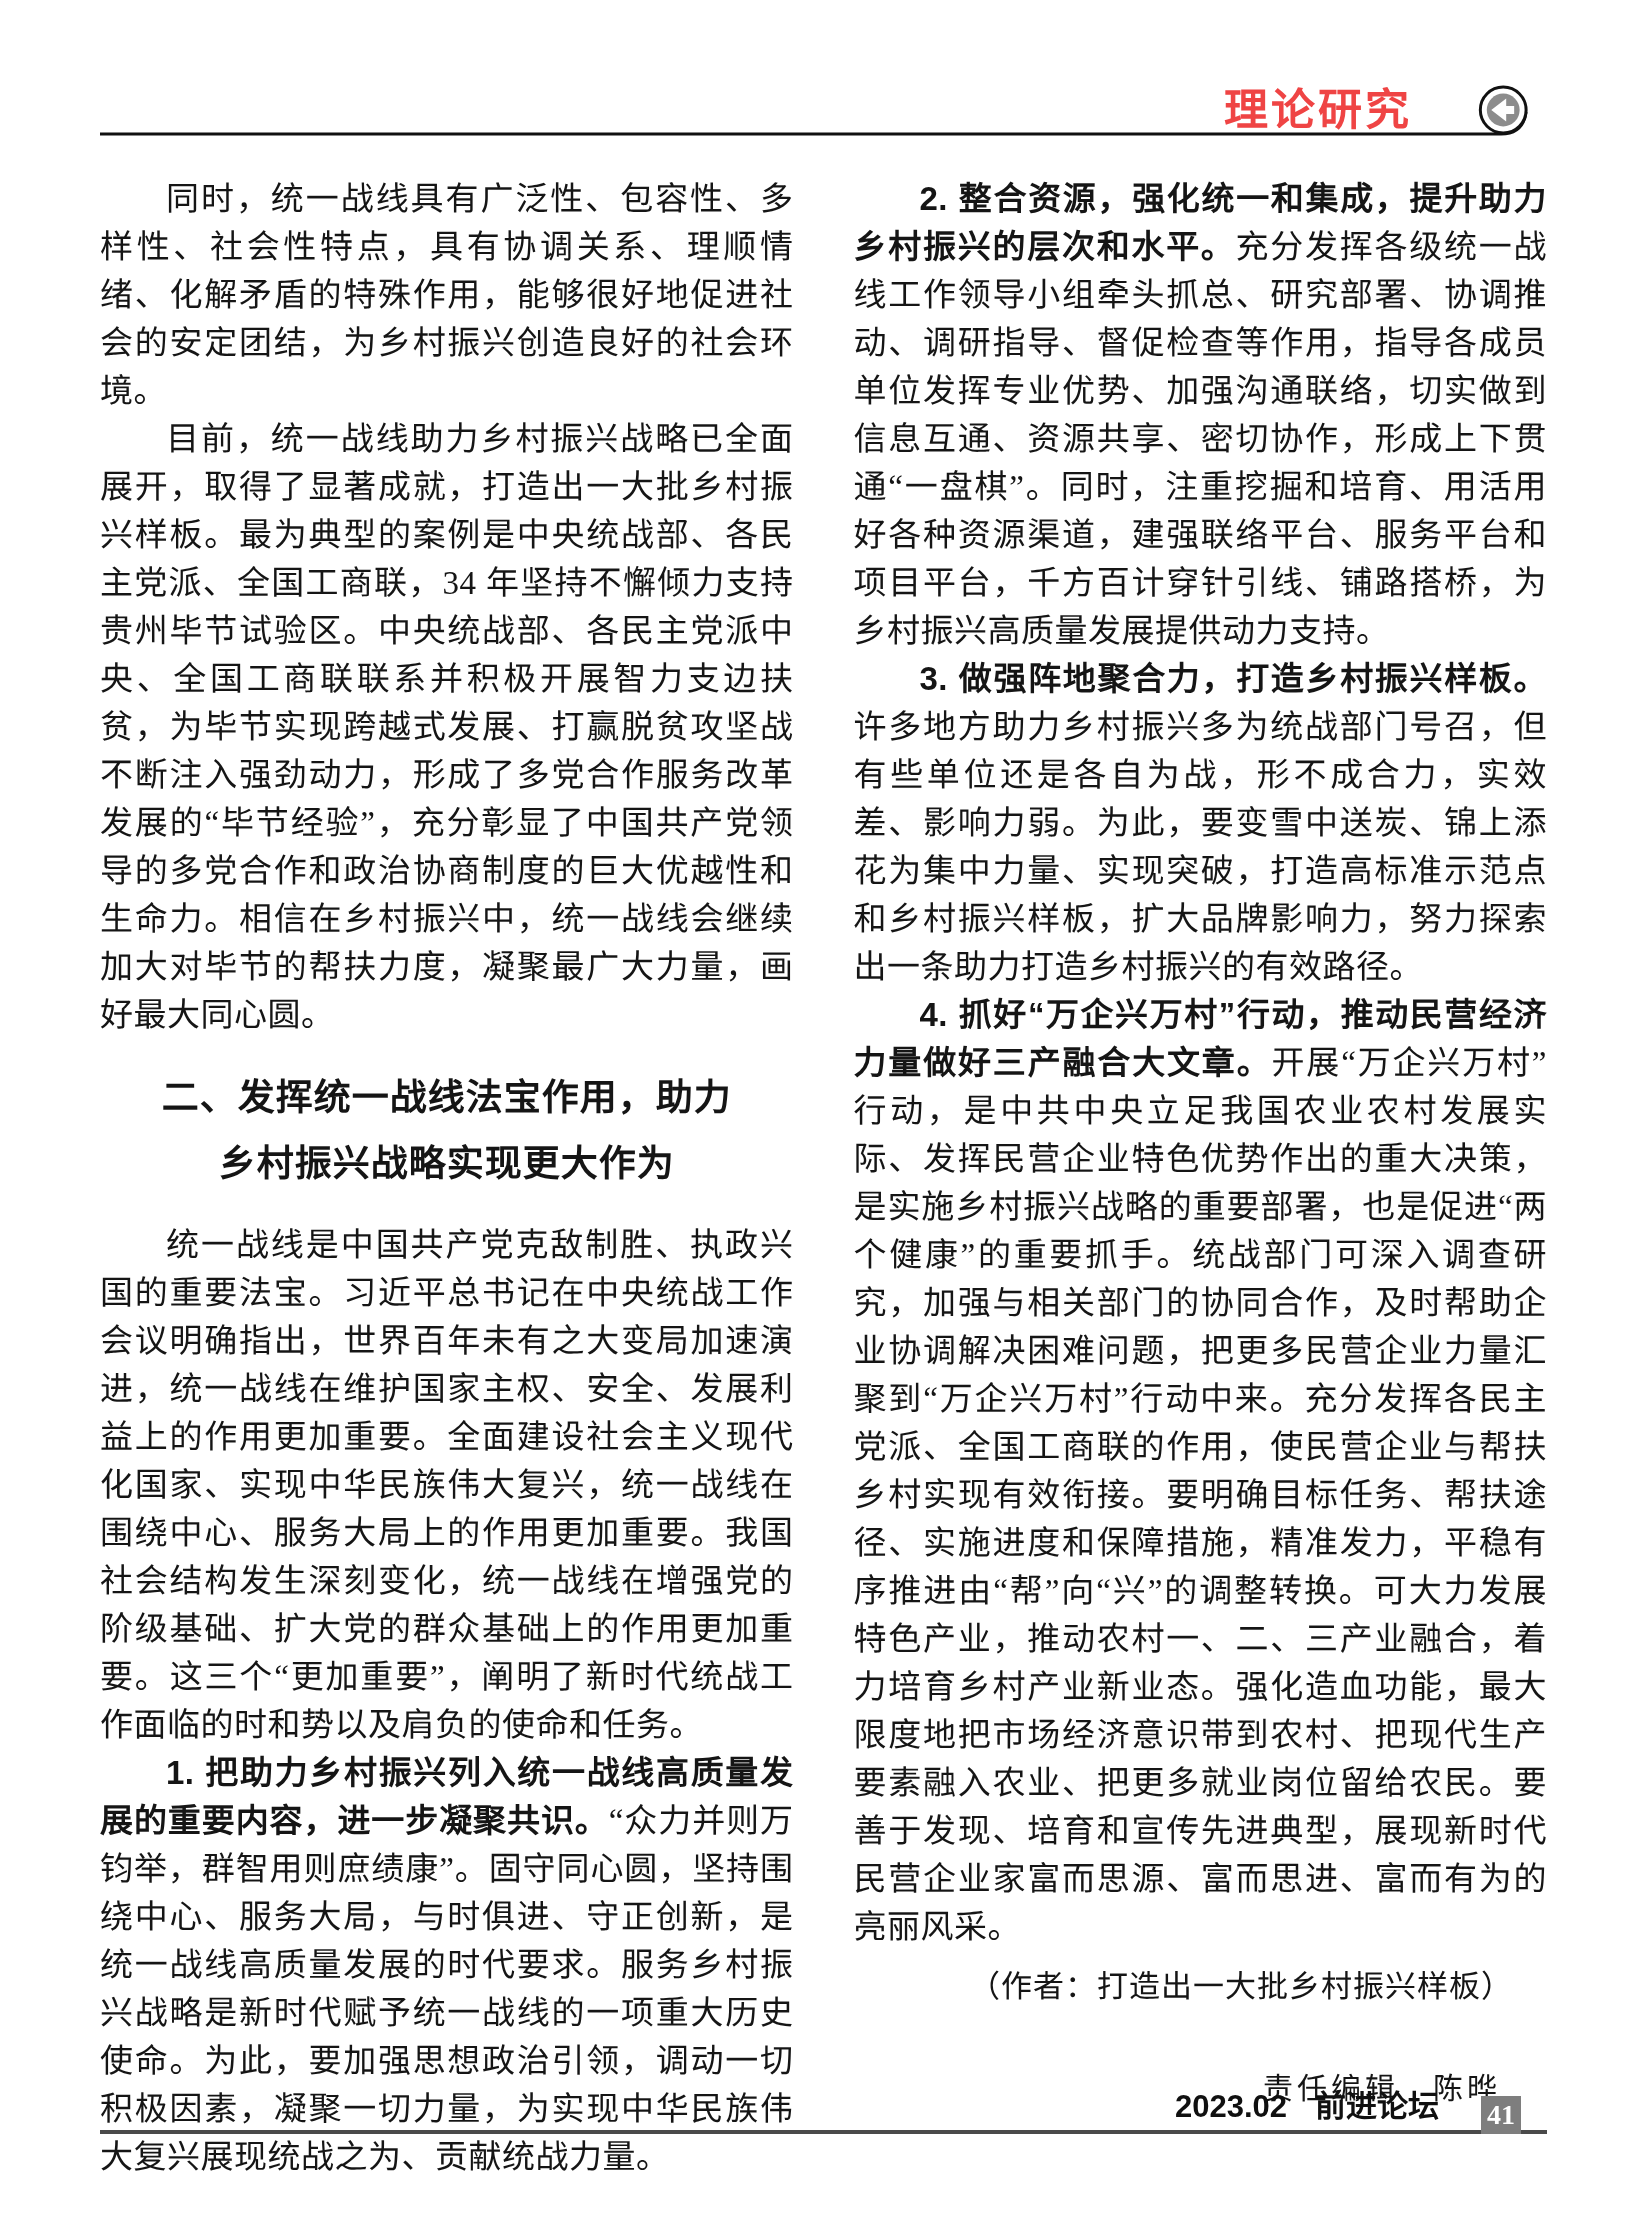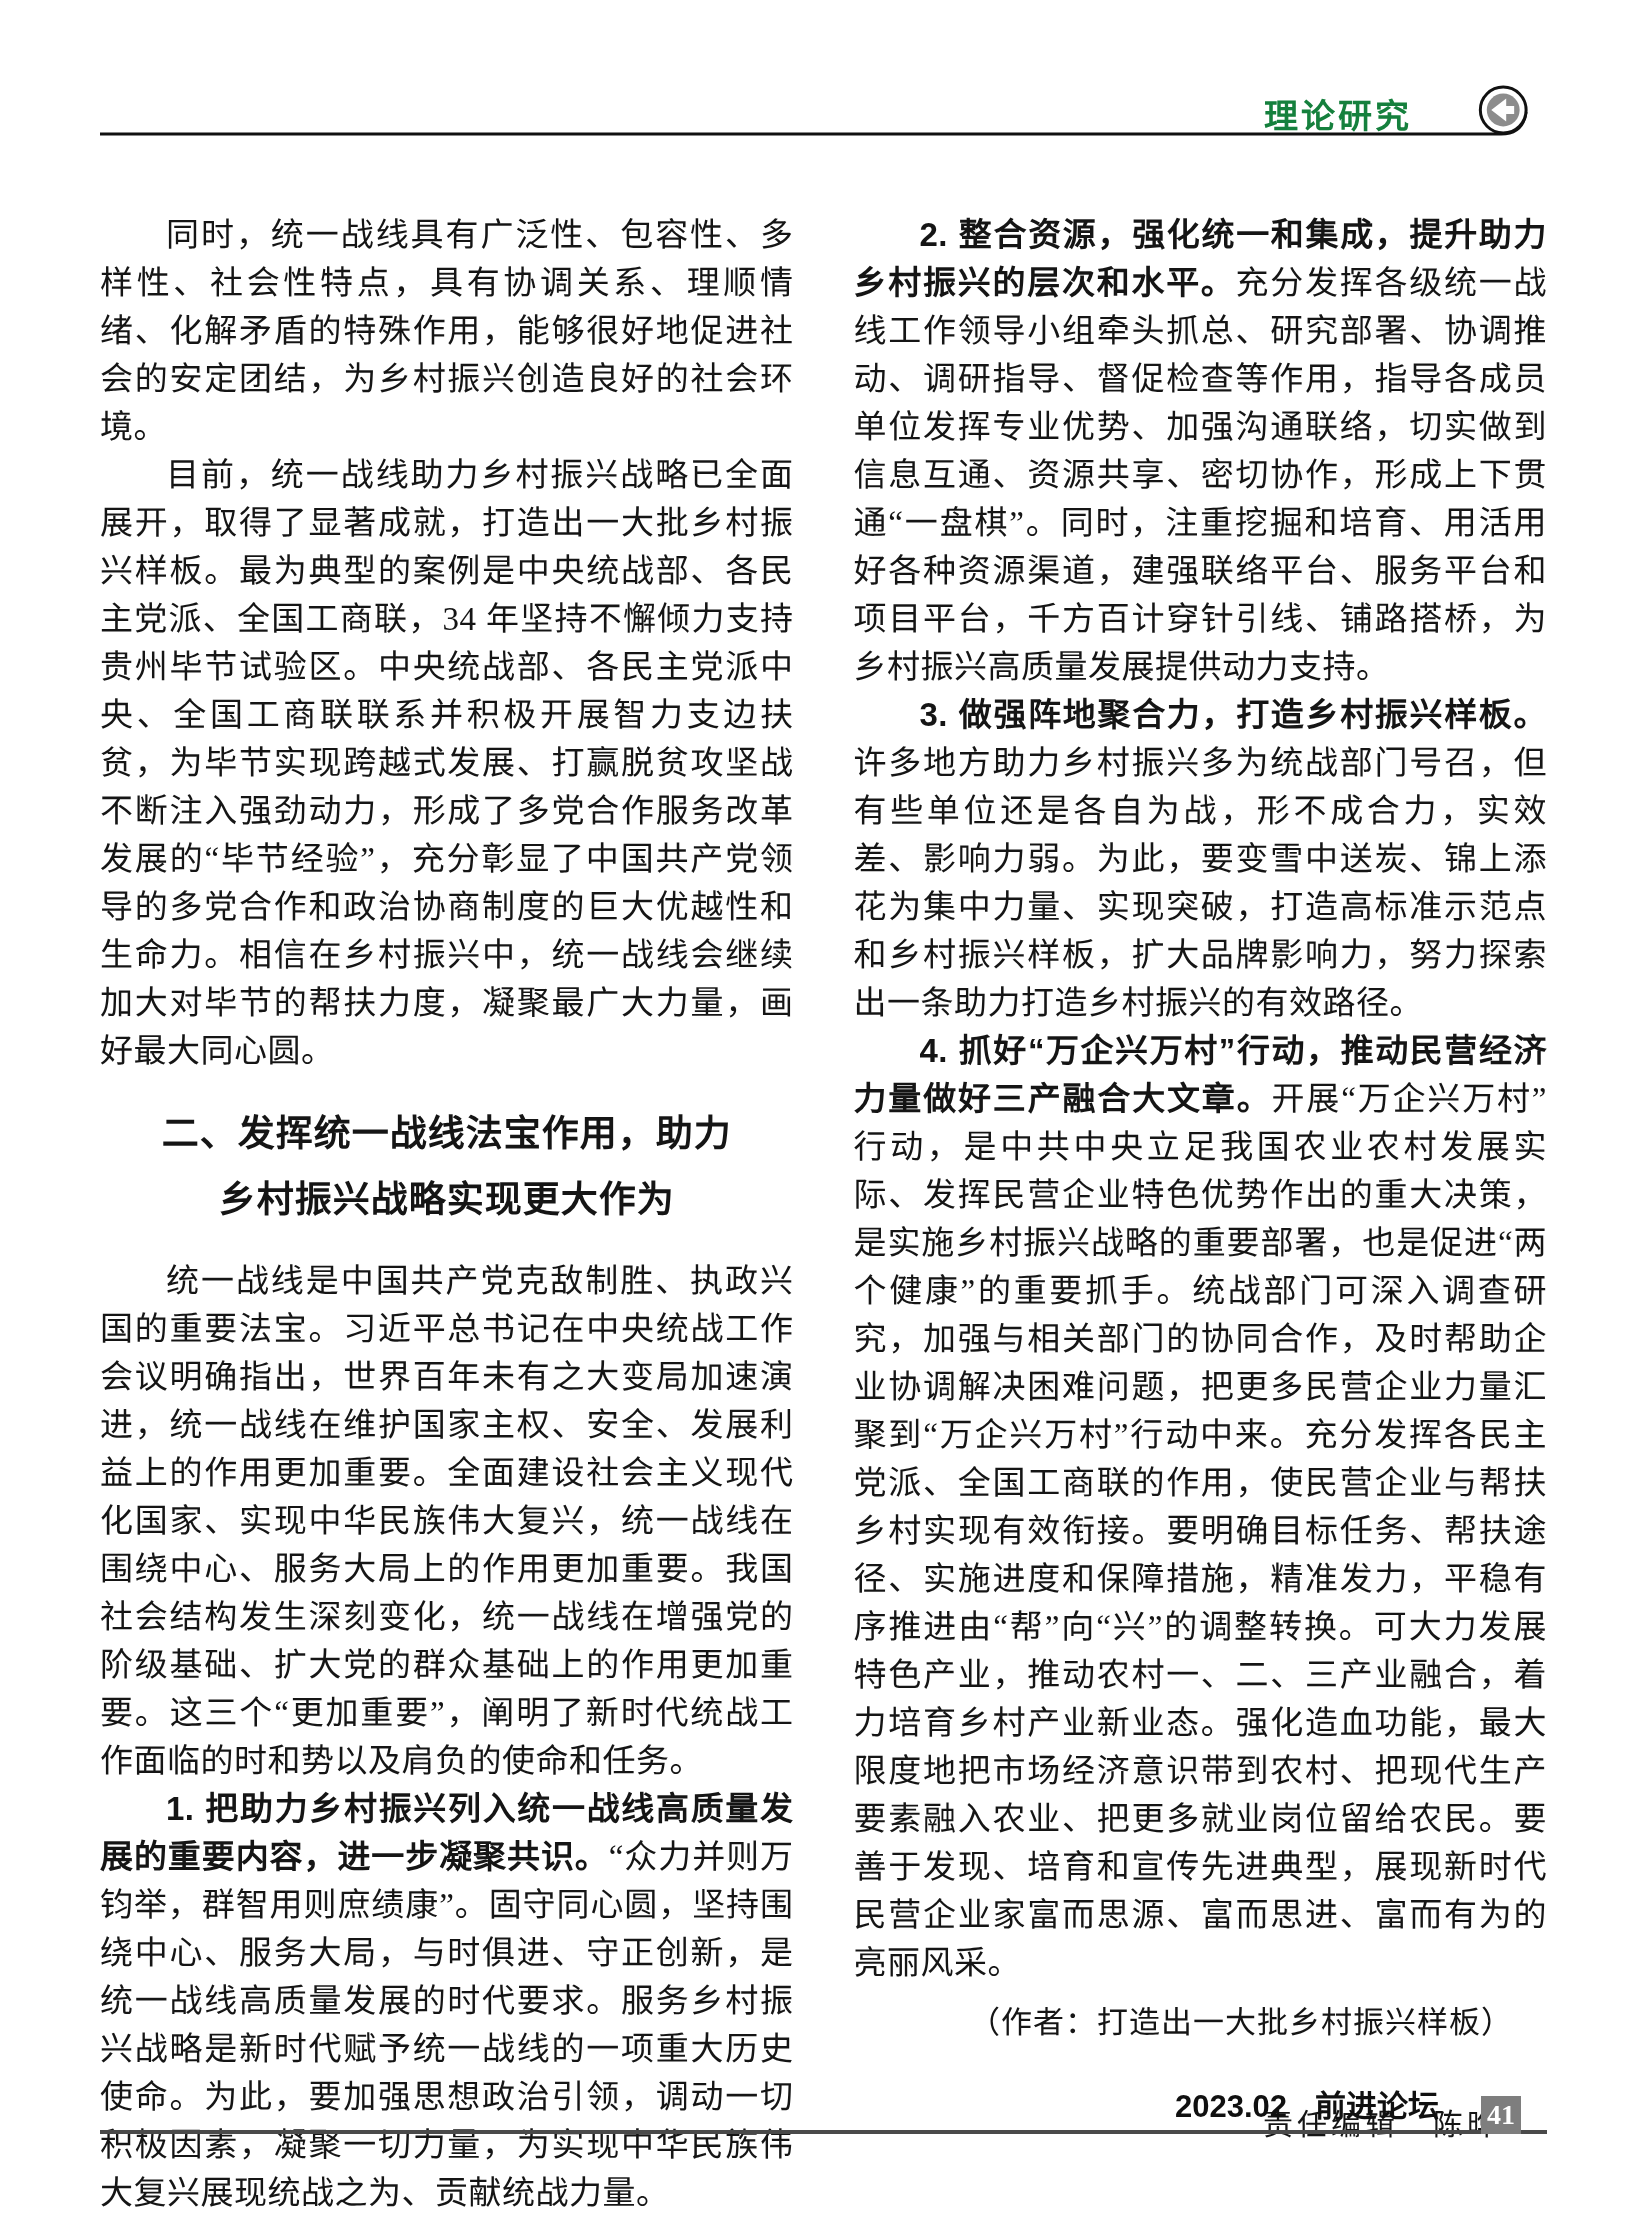--- a/index.html
+++ b/index.html
@@ -9,28 +9,28 @@
     background:#ffffff;
     overflow:hidden;
     font-family:"Liberation Serif","DejaVu Serif",serif;
     color:#151515;
   }
   
   .header{position:absolute;top:70px;left:100px;width:1447px;height:80px;}
   .header-title{
     position:absolute;right:135px;bottom:12px;
     font-family:"Liberation Sans","DejaVu Sans",sans-serif;
-    font-weight:700;font-size:34px;letter-spacing:3px;color:#15803d;
+    font-weight:700;font-size:44px;letter-spacing:3px;color:#ef4444;
     white-space:nowrap;
   }
   .header-art{position:absolute;left:0;top:0;width:1447px;height:80px;display:block;}
   
   .content{
     position:absolute;top:175px;left:100px;width:1447px;
-    display:flex;gap:60px;margin-top:36px;
+    display:flex;gap:60px;
   }
   .col{width:694px;}
   .body-p{
     margin:0;
     font-size:33px;line-height:48px;
     text-align:justify;text-justify:inter-ideograph;
     text-indent:2em;
     letter-spacing:0.5px;
   }
   .lead{

